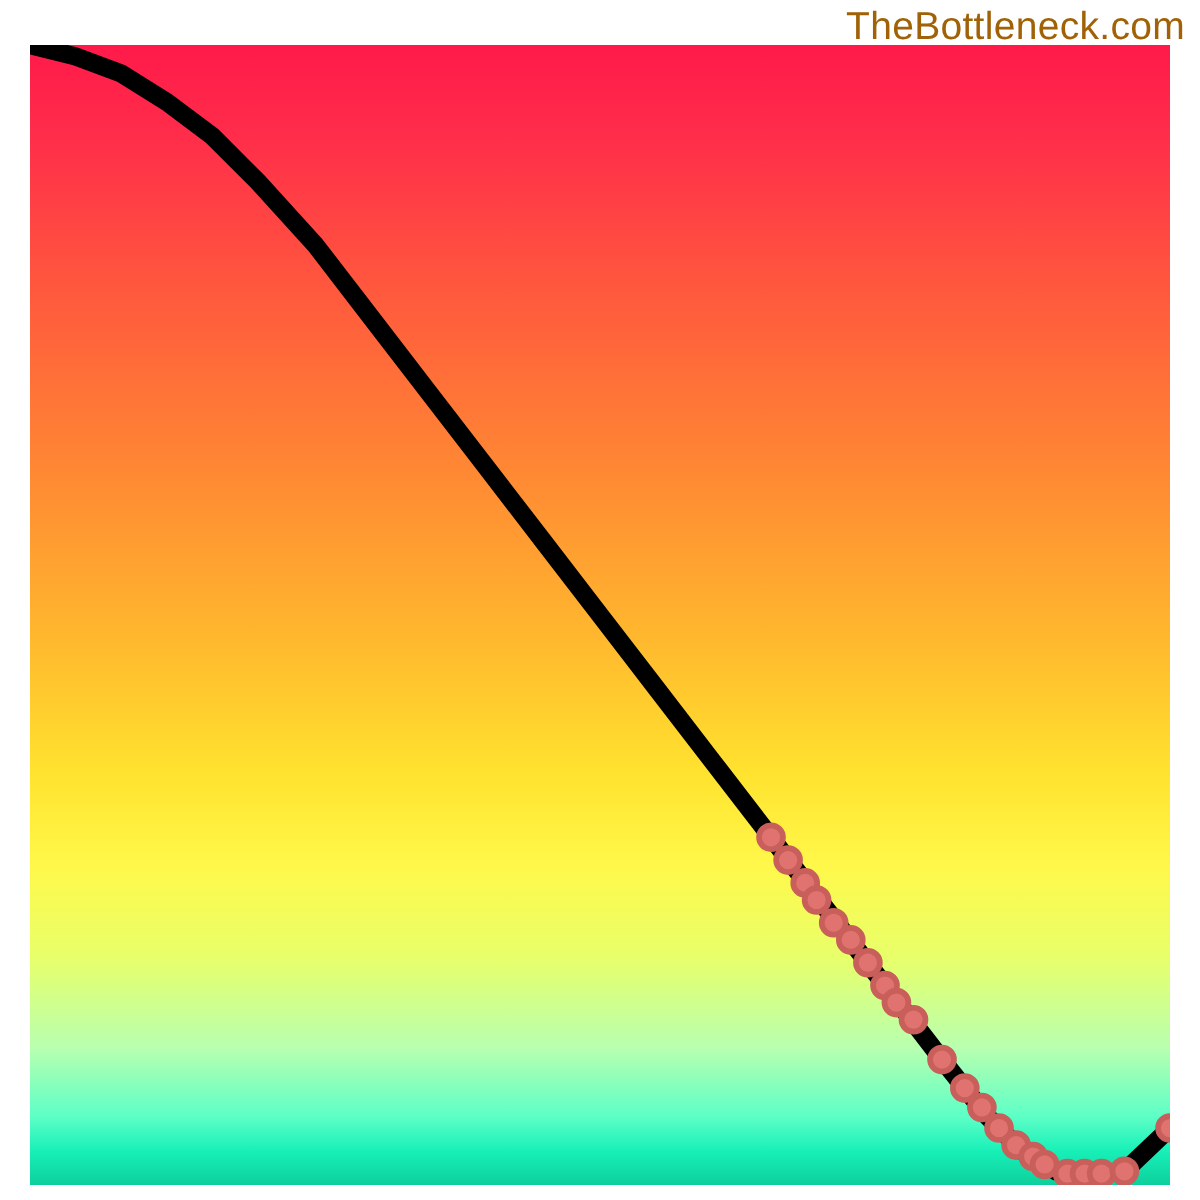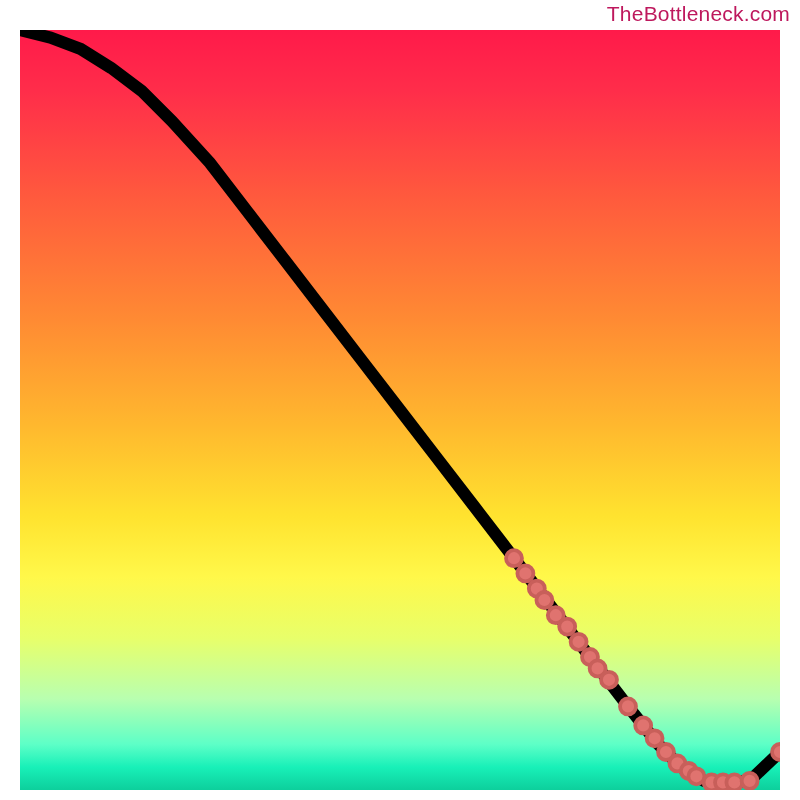--- a/index.html
+++ b/index.html
@@ -13,23 +13,23 @@
   .chart-container {
     position: relative;
     width: 800px;
     height: 800px;
     background: #ffffff;
   }
   .watermark {
     position: absolute;
     top: 2px;
     right: 10px;
-    font-size: 21px;
+    font-size: 26px;
     font-weight: 500;
-    color: #be185d;
+    color: #a16207;
     letter-spacing: 0.2px;
     z-index: 10;
   }
   .plot-area {
     position: absolute;
     left: 20px;
     top: 30px;
     width: 760px;
     height: 760px;
   }

